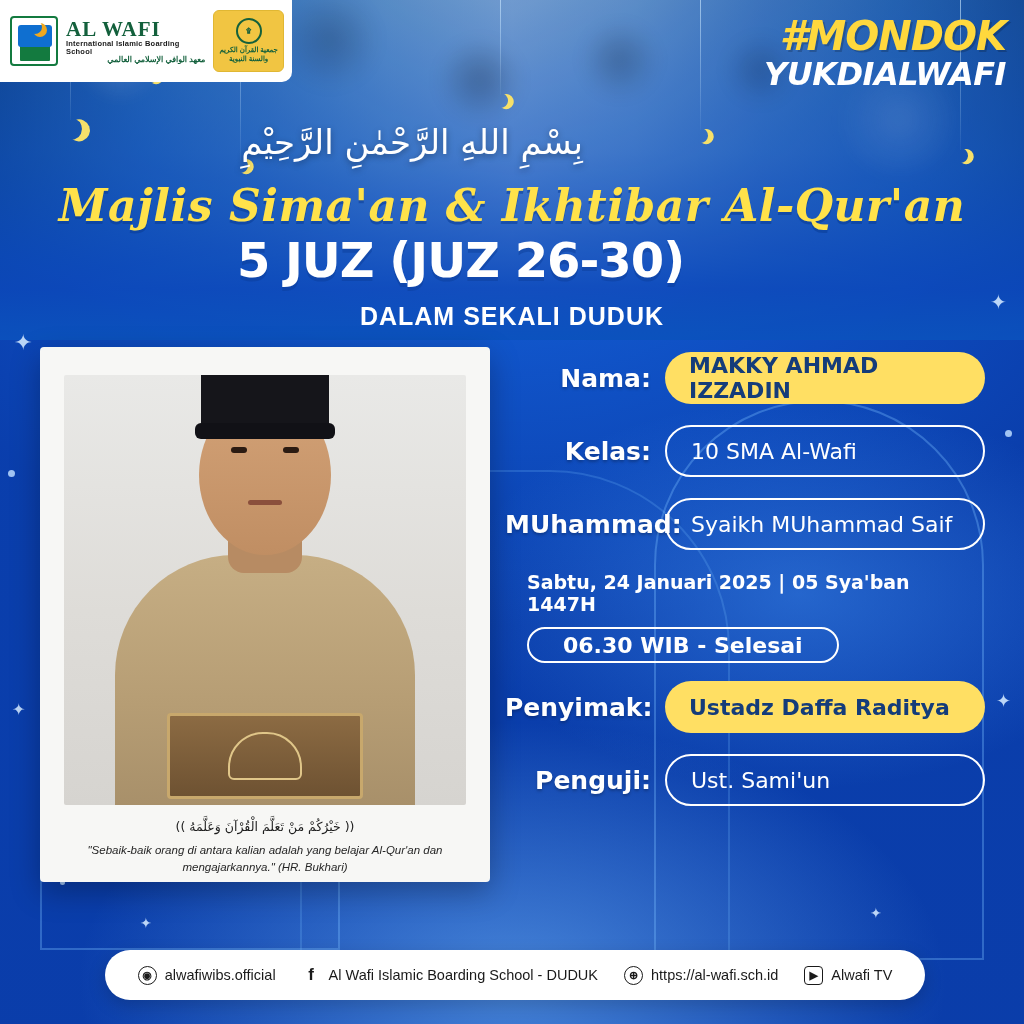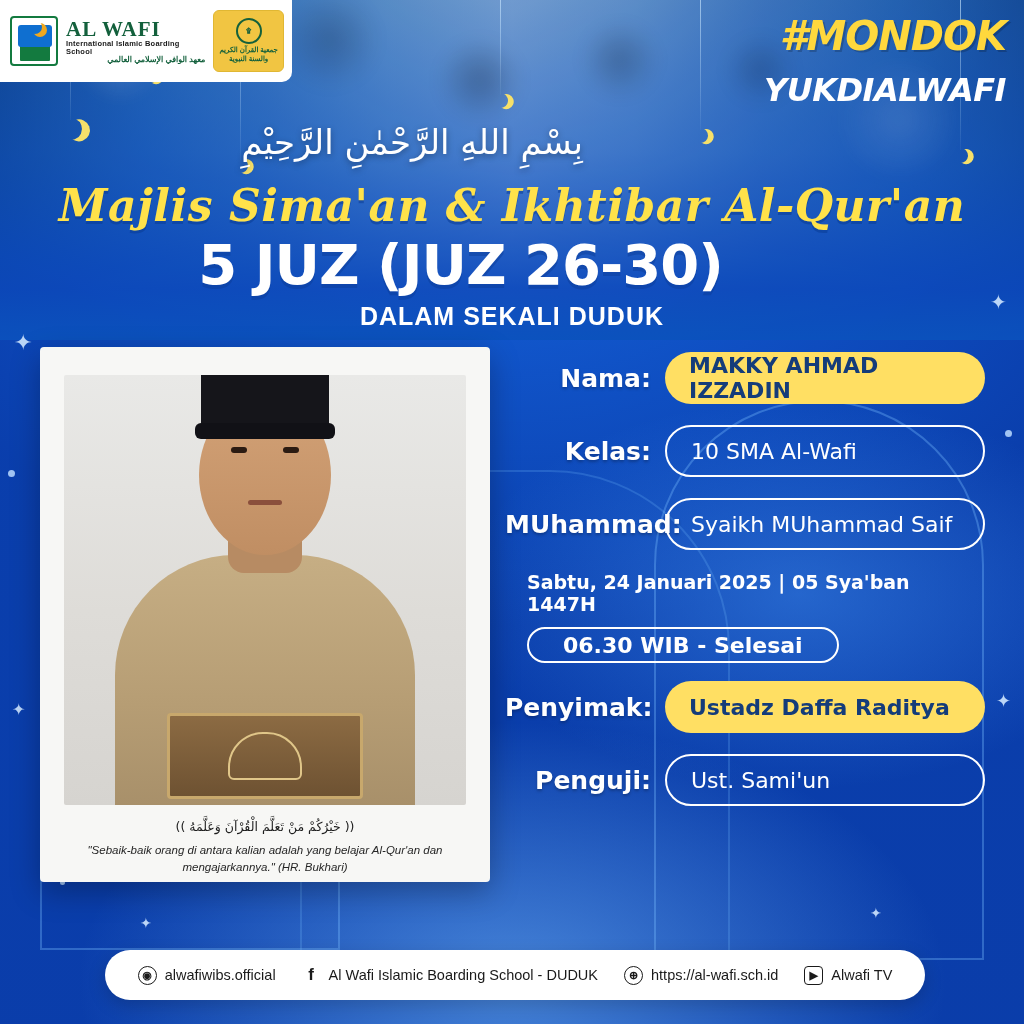--- a/index.html
+++ b/index.html
@@ -102,39 +102,39 @@
   .hashtag { position:absolute; right:18px; top:16px; text-align:right; }
   .hashtag .h1 {
     font-family:"DejaVu Sans", sans-serif;
     font-size:40px; font-weight:bold; font-style:italic; color:#ffd83d;
     letter-spacing:-1px; line-height:1;
     text-shadow: 2px 2px 0 rgba(0,0,0,0.18);
   }
   .hashtag .h2 {
     font-family:"DejaVu Sans", sans-serif;
     font-size:32px; font-weight:bold; font-style:italic; color:#ffffff;
-    letter-spacing:-0.5px; line-height:1; margin-top:18px;
+    letter-spacing:-0.5px; line-height:1; margin-top:2px;
   }
 
   
   .bismillah {
     position:absolute; top:122px; left:0; width:824px; text-align:center;
     color:#fff; font-size:34px; font-family:"DejaVu Sans", sans-serif;
     direction:rtl; text-shadow:0 2px 6px rgba(0,0,0,.35);
   }
   .title1 {
     position:absolute; top:180px; left:0; width:1024px; text-align:center;
     font-family:"DejaVu Serif", serif; font-style:italic; font-weight:bold;
     font-size:44px; color:#ffe24a; letter-spacing:0.5px;
     text-shadow: 0 3px 0 rgba(10,60,150,0.55);
   }
   .title2 {
     position:absolute; top:232px; left:0; width:921px; text-align:center;
     font-family:"DejaVu Sans", sans-serif; font-weight:bold;
-    font-size:56px; color:#ffffff; letter-spacing:-1px;
+    font-size:48px; color:#ffffff; letter-spacing:-1px;
     text-shadow: 0 4px 0 rgba(10,60,150,0.45);
   }
   .title3 {
     position:absolute; top:302px; left:0; width:1024px; text-align:center;
     font-family:"Liberation Sans", sans-serif; font-weight:bold;
     font-size:25px; color:#ffffff; letter-spacing:1px;
   }
 
   
   .polaroid {

